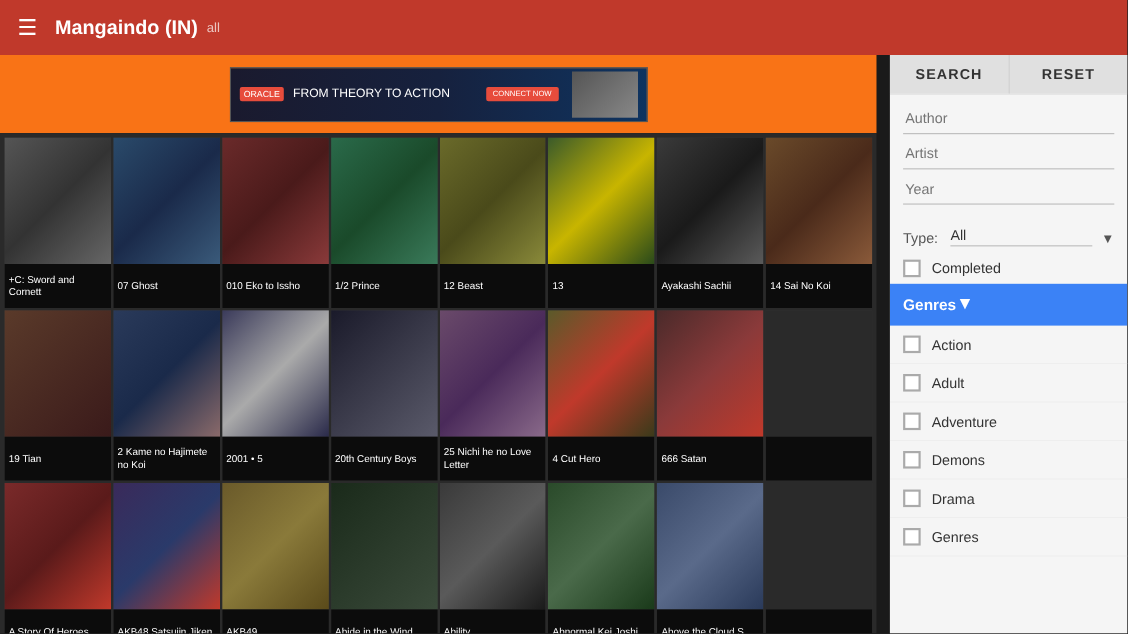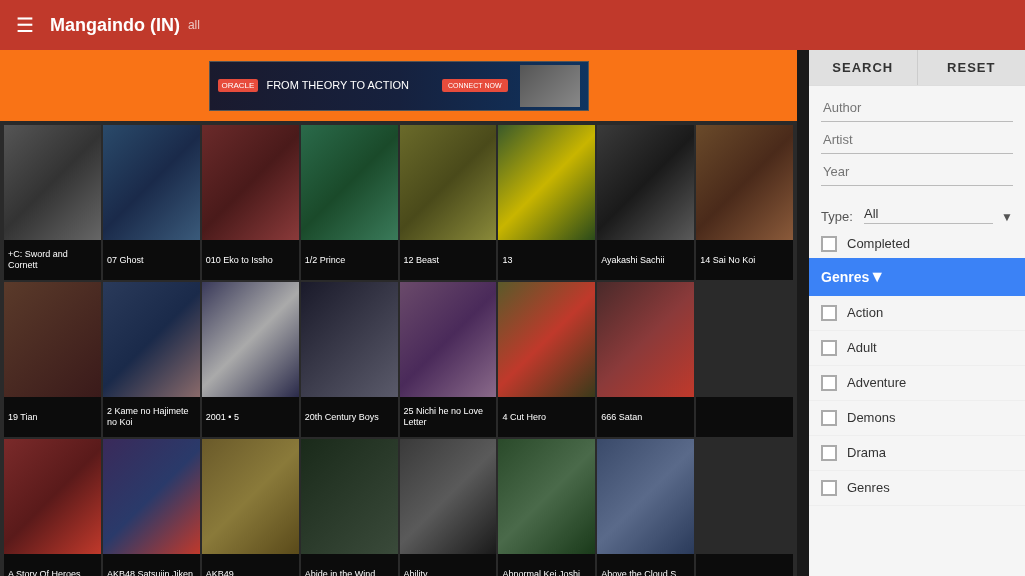--- a/index.html
+++ b/index.html
@@ -249,20 +249,21 @@
       font-weight: bold;
     }
     .genres-chevron {
       color: white;
       font-size: 16px;
     }
 
     
     .genre-item {
       display: flex;
+      align-items: center;
       padding: 9px 12px;
       gap: 10px;
       border-bottom: 1px solid #eee;
       cursor: pointer;
     }
     .genre-checkbox {
       width: 16px;
       height: 16px;
       border: 2px solid #aaa;
       background: white;

